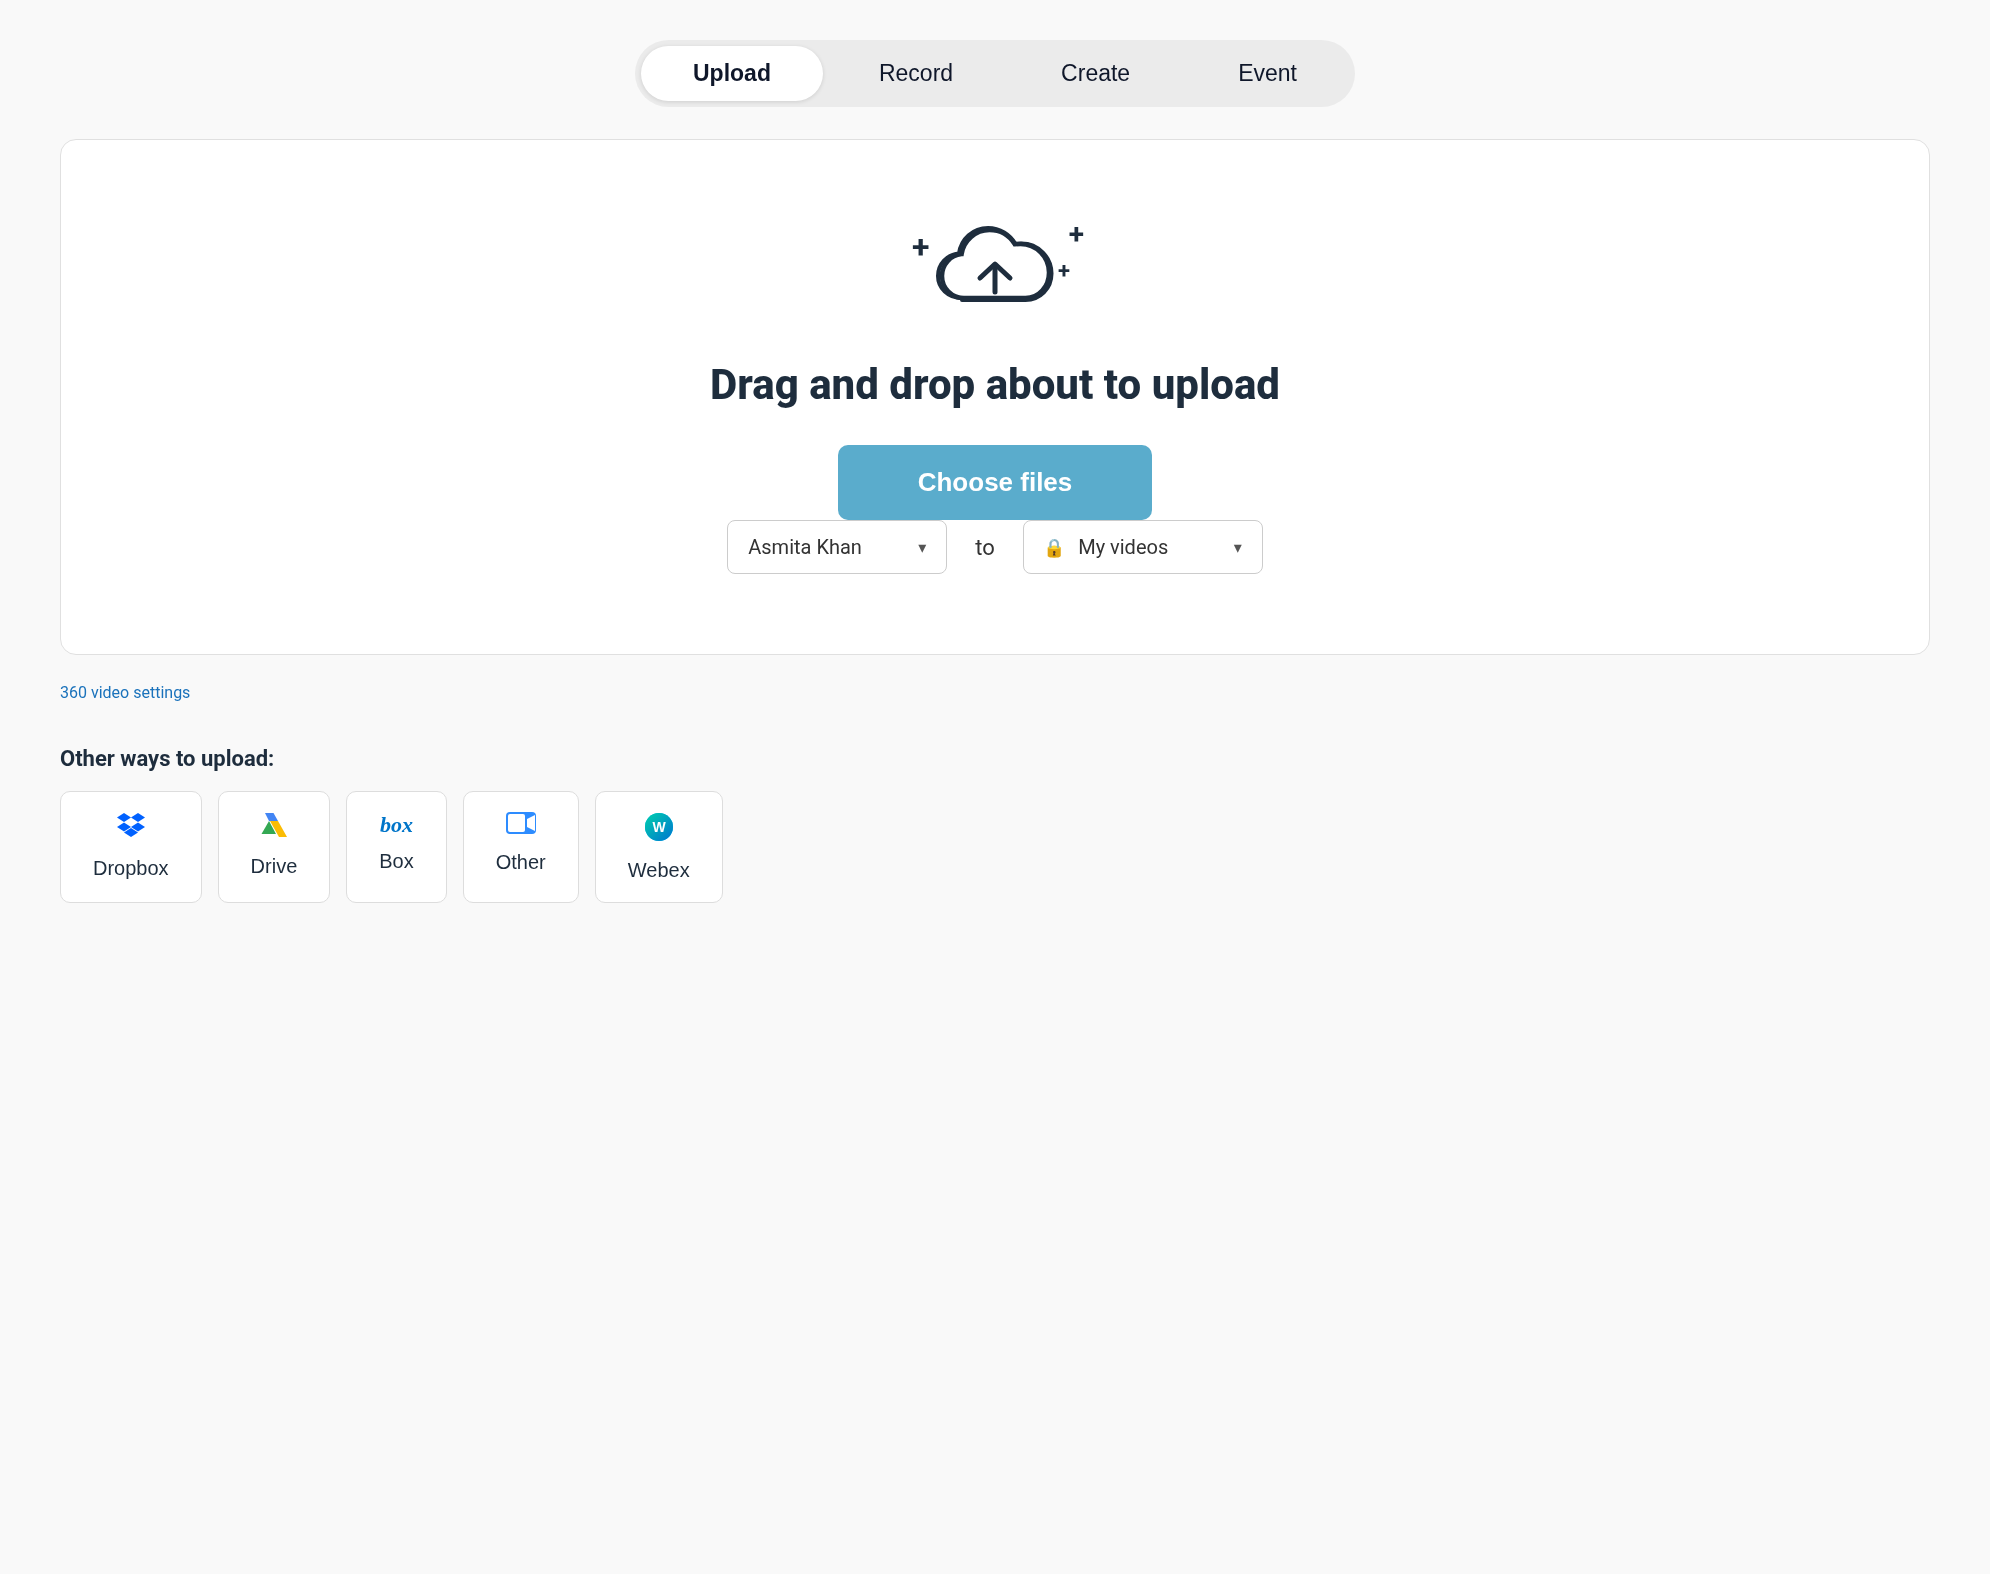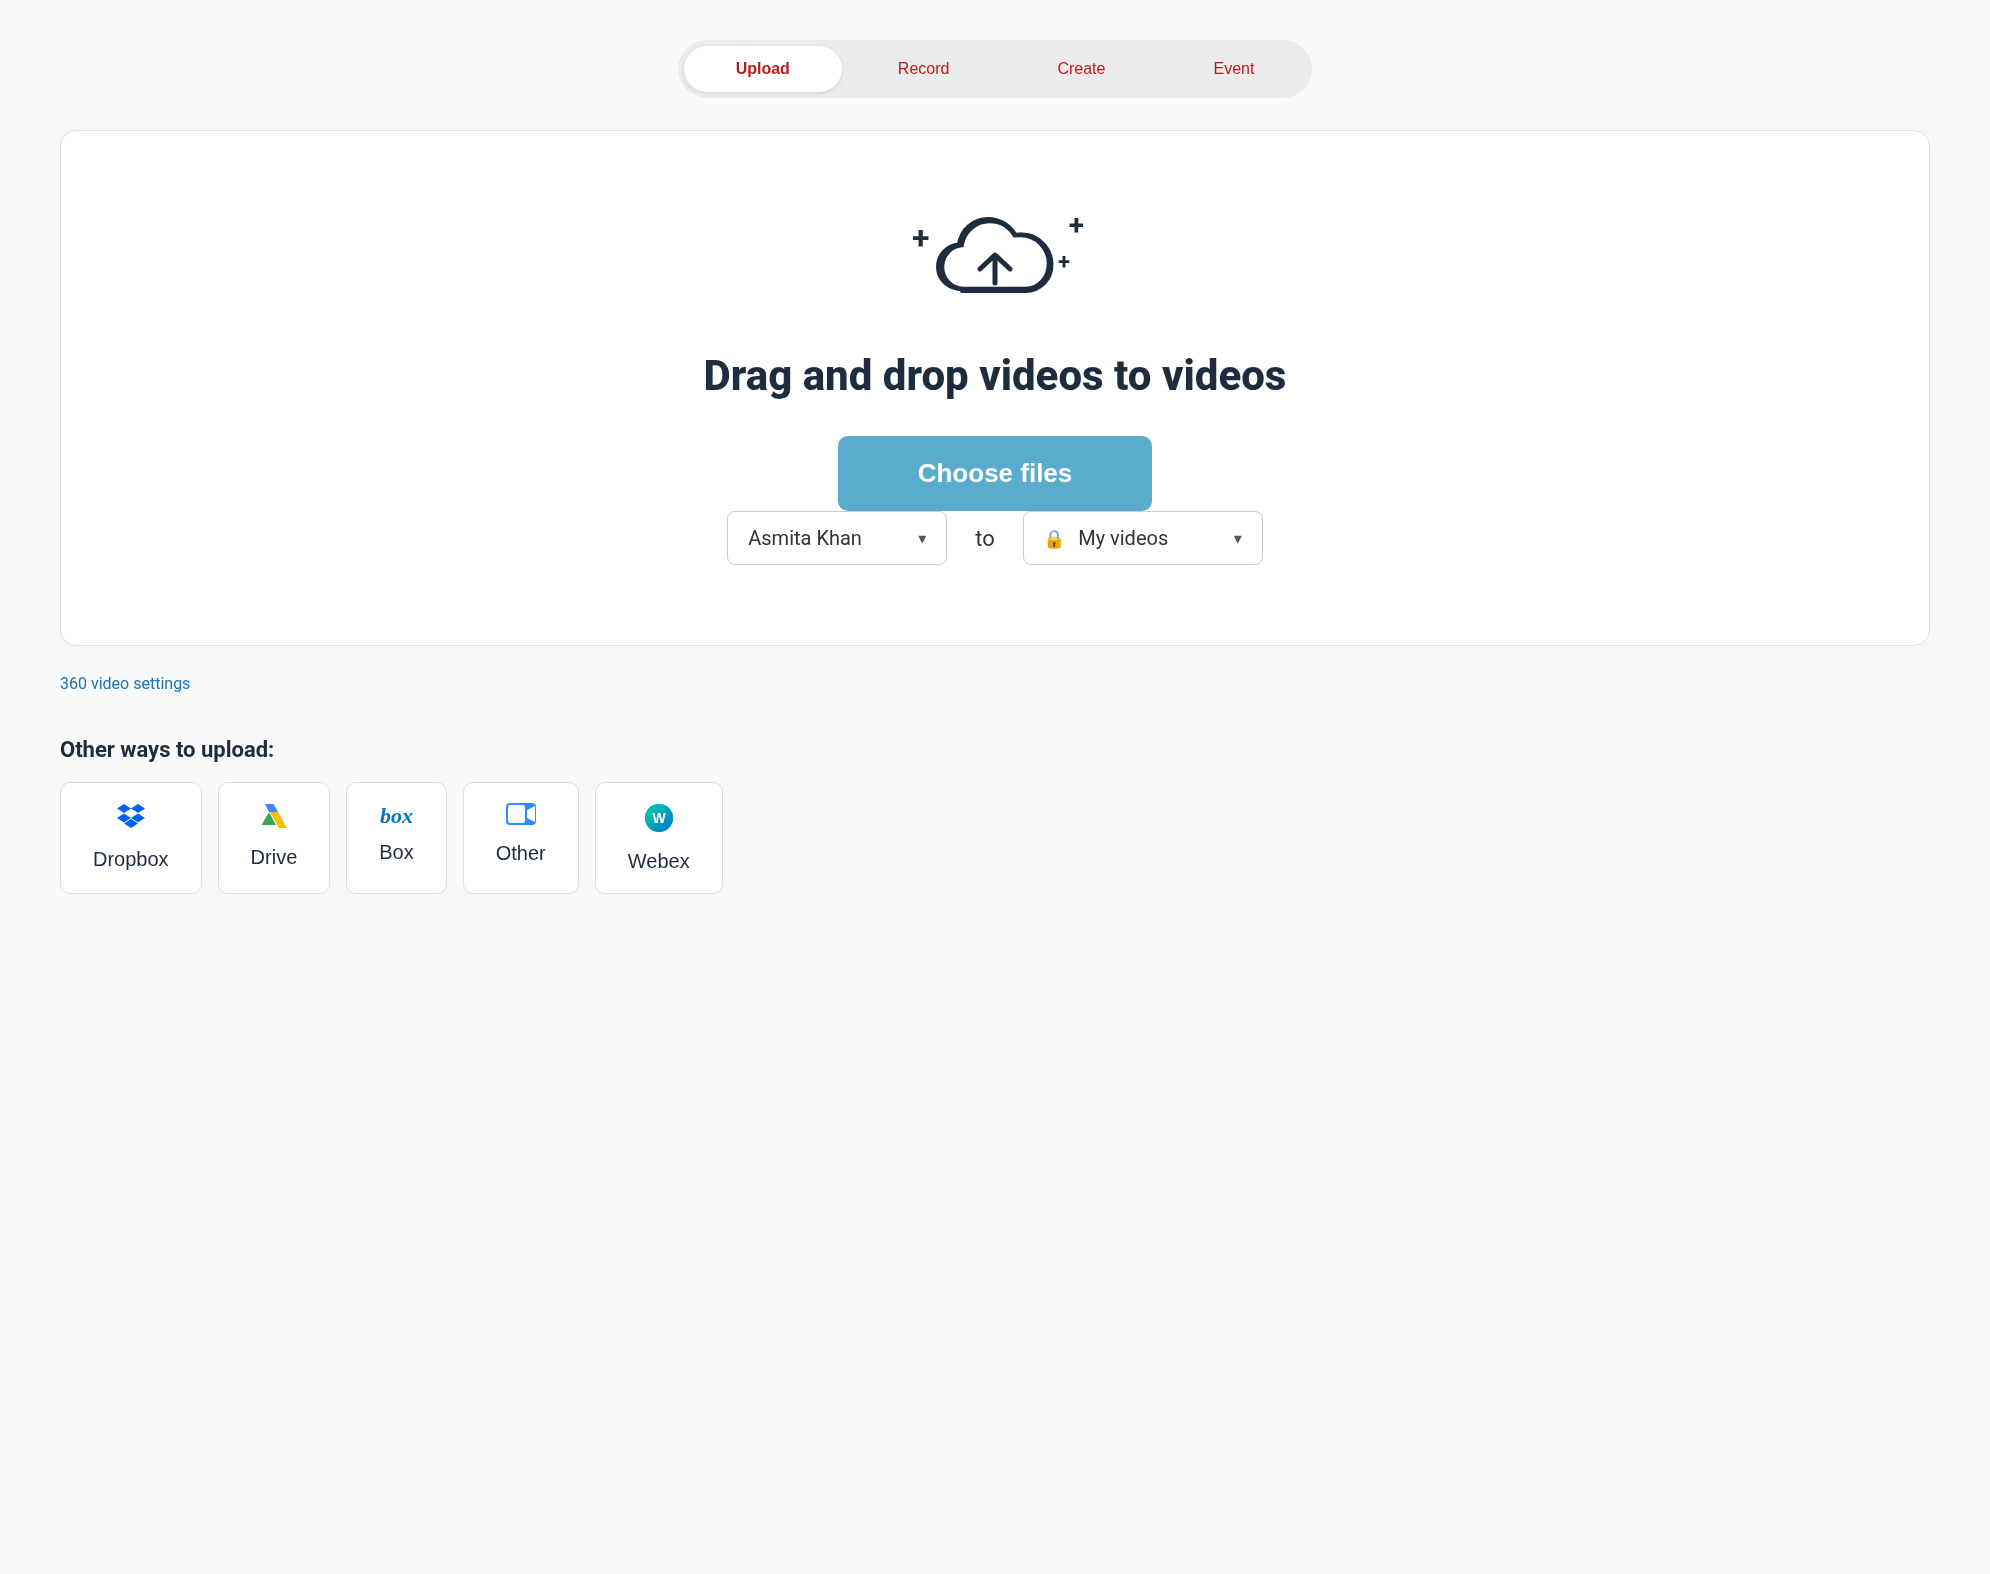--- a/index.html
+++ b/index.html
@@ -20,26 +20,26 @@
     .tabs {
       display: flex;
       background: #ebebeb;
       border-radius: 50px;
       padding: 6px;
       gap: 4px;
     }
     .tab {
       padding: 14px 52px;
       border-radius: 44px;
-      font-size: 16px;
+      font-size: 23px;
       font-weight: 500;
       cursor: pointer;
       border: none;
       background: transparent;
-      color: #b91c1c;
+      color: #0f172a;
       transition: background 0.2s;
     }
     .tab.active {
       background: #fff;
       font-weight: 700;
       box-shadow: 0 1px 4px rgba(0,0,0,0.12);
     }
 
     
     .upload-card {
@@ -208,21 +208,21 @@
 
       <path d="M100 78H34C21.8 78 12 68.2 12 56C12 44.6 20.5 35.2 31.6 34.1C33.7 20.6 45.4 10 59.5 10C70.2 10 79.5 15.7 84.7 24.2C86.6 24.1 88.5 24 90.5 24C106.2 24 119 36.8 119 52.5C119 66.6 108.8 78 95.5 78H100Z" stroke="#1e2d3d" stroke-width="4.5" fill="none"></path>
 
       <path d="M32 78 C18 78 8 68 8 56 C8 44 17 34.5 29 33.5 C31 19 43 8 58 8 C70 8 80 14.5 85.5 24 C87.5 23.8 89.5 23.5 91.5 23.5 C108 23.5 121.5 37 121.5 53.5 C121.5 68.5 110 80 95.5 80 L32 80 Z" stroke="#1e2d3d" stroke-width="4" fill="none" stroke-linejoin="round"></path>
 
       <line x1="65" y1="72" x2="65" y2="46" stroke="#1e2d3d" stroke-width="5" stroke-linecap="round"></line>
       <polyline points="50,58 65,44 80,58" stroke="#1e2d3d" stroke-width="5" fill="none" stroke-linecap="round" stroke-linejoin="round"></polyline>
     </svg>
   </div>
 
-  <div class="drag-title">Drag and drop videos to videos</div>
+  <div class="drag-title">Drag and drop about to upload</div>
 
   <button class="choose-files-btn">Choose files</button>
 
   <div class="upload-to-row">
 
     <div class="dropdown-select">
       <span>Asmita Khan</span>
       <span class="chevron">▾</span>
     </div>
 

